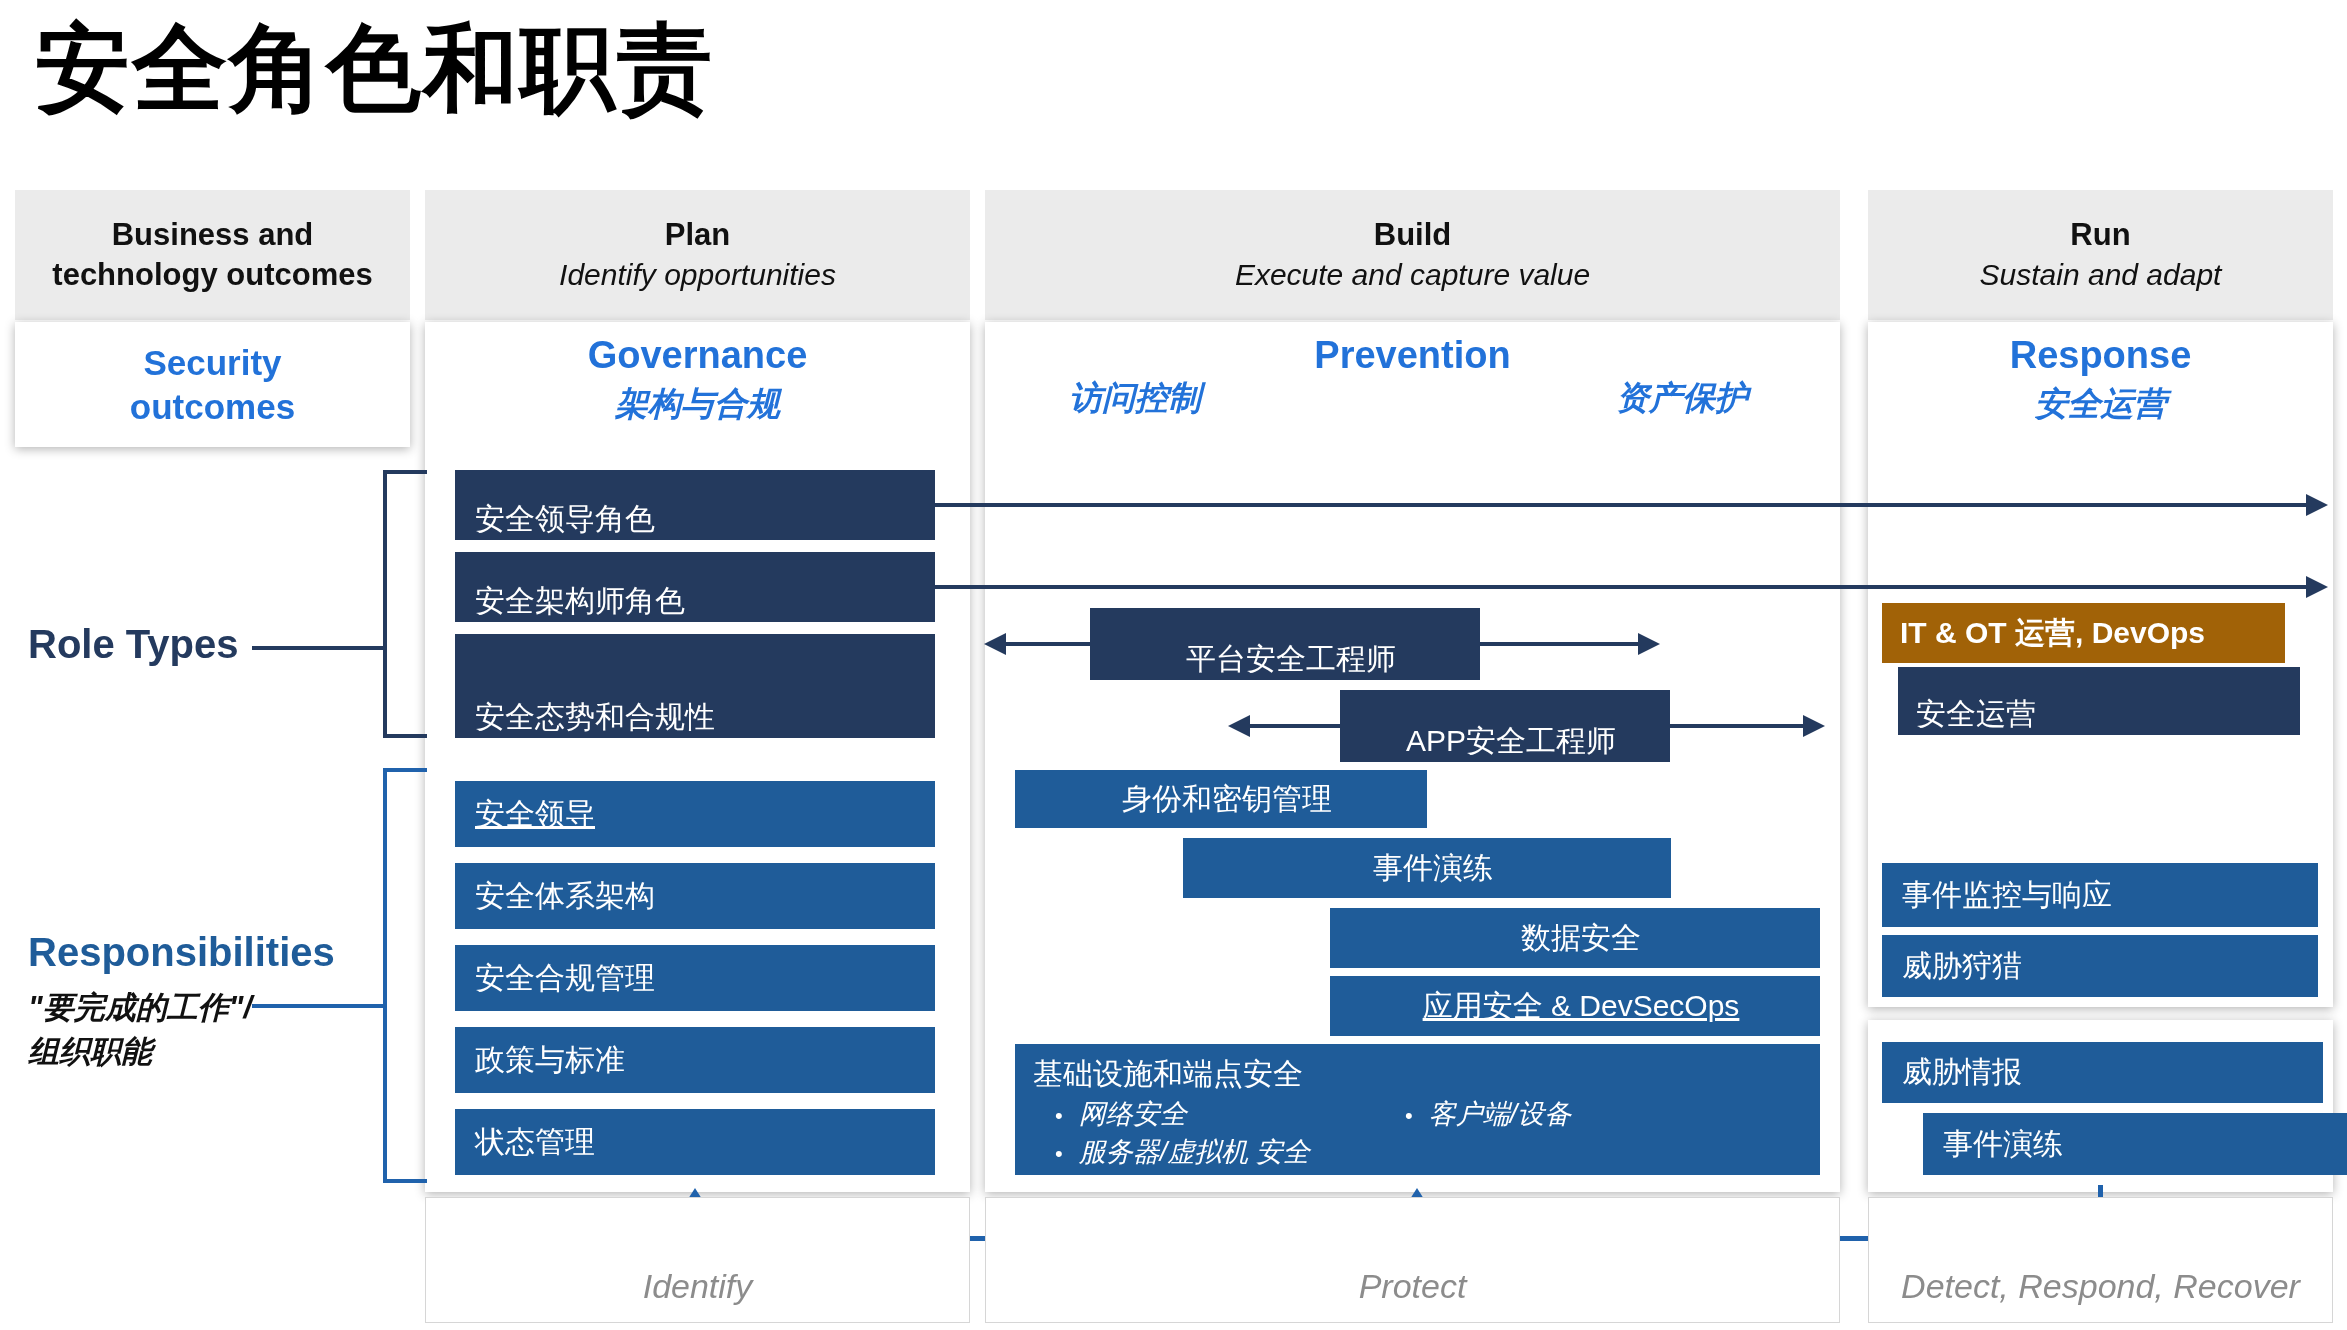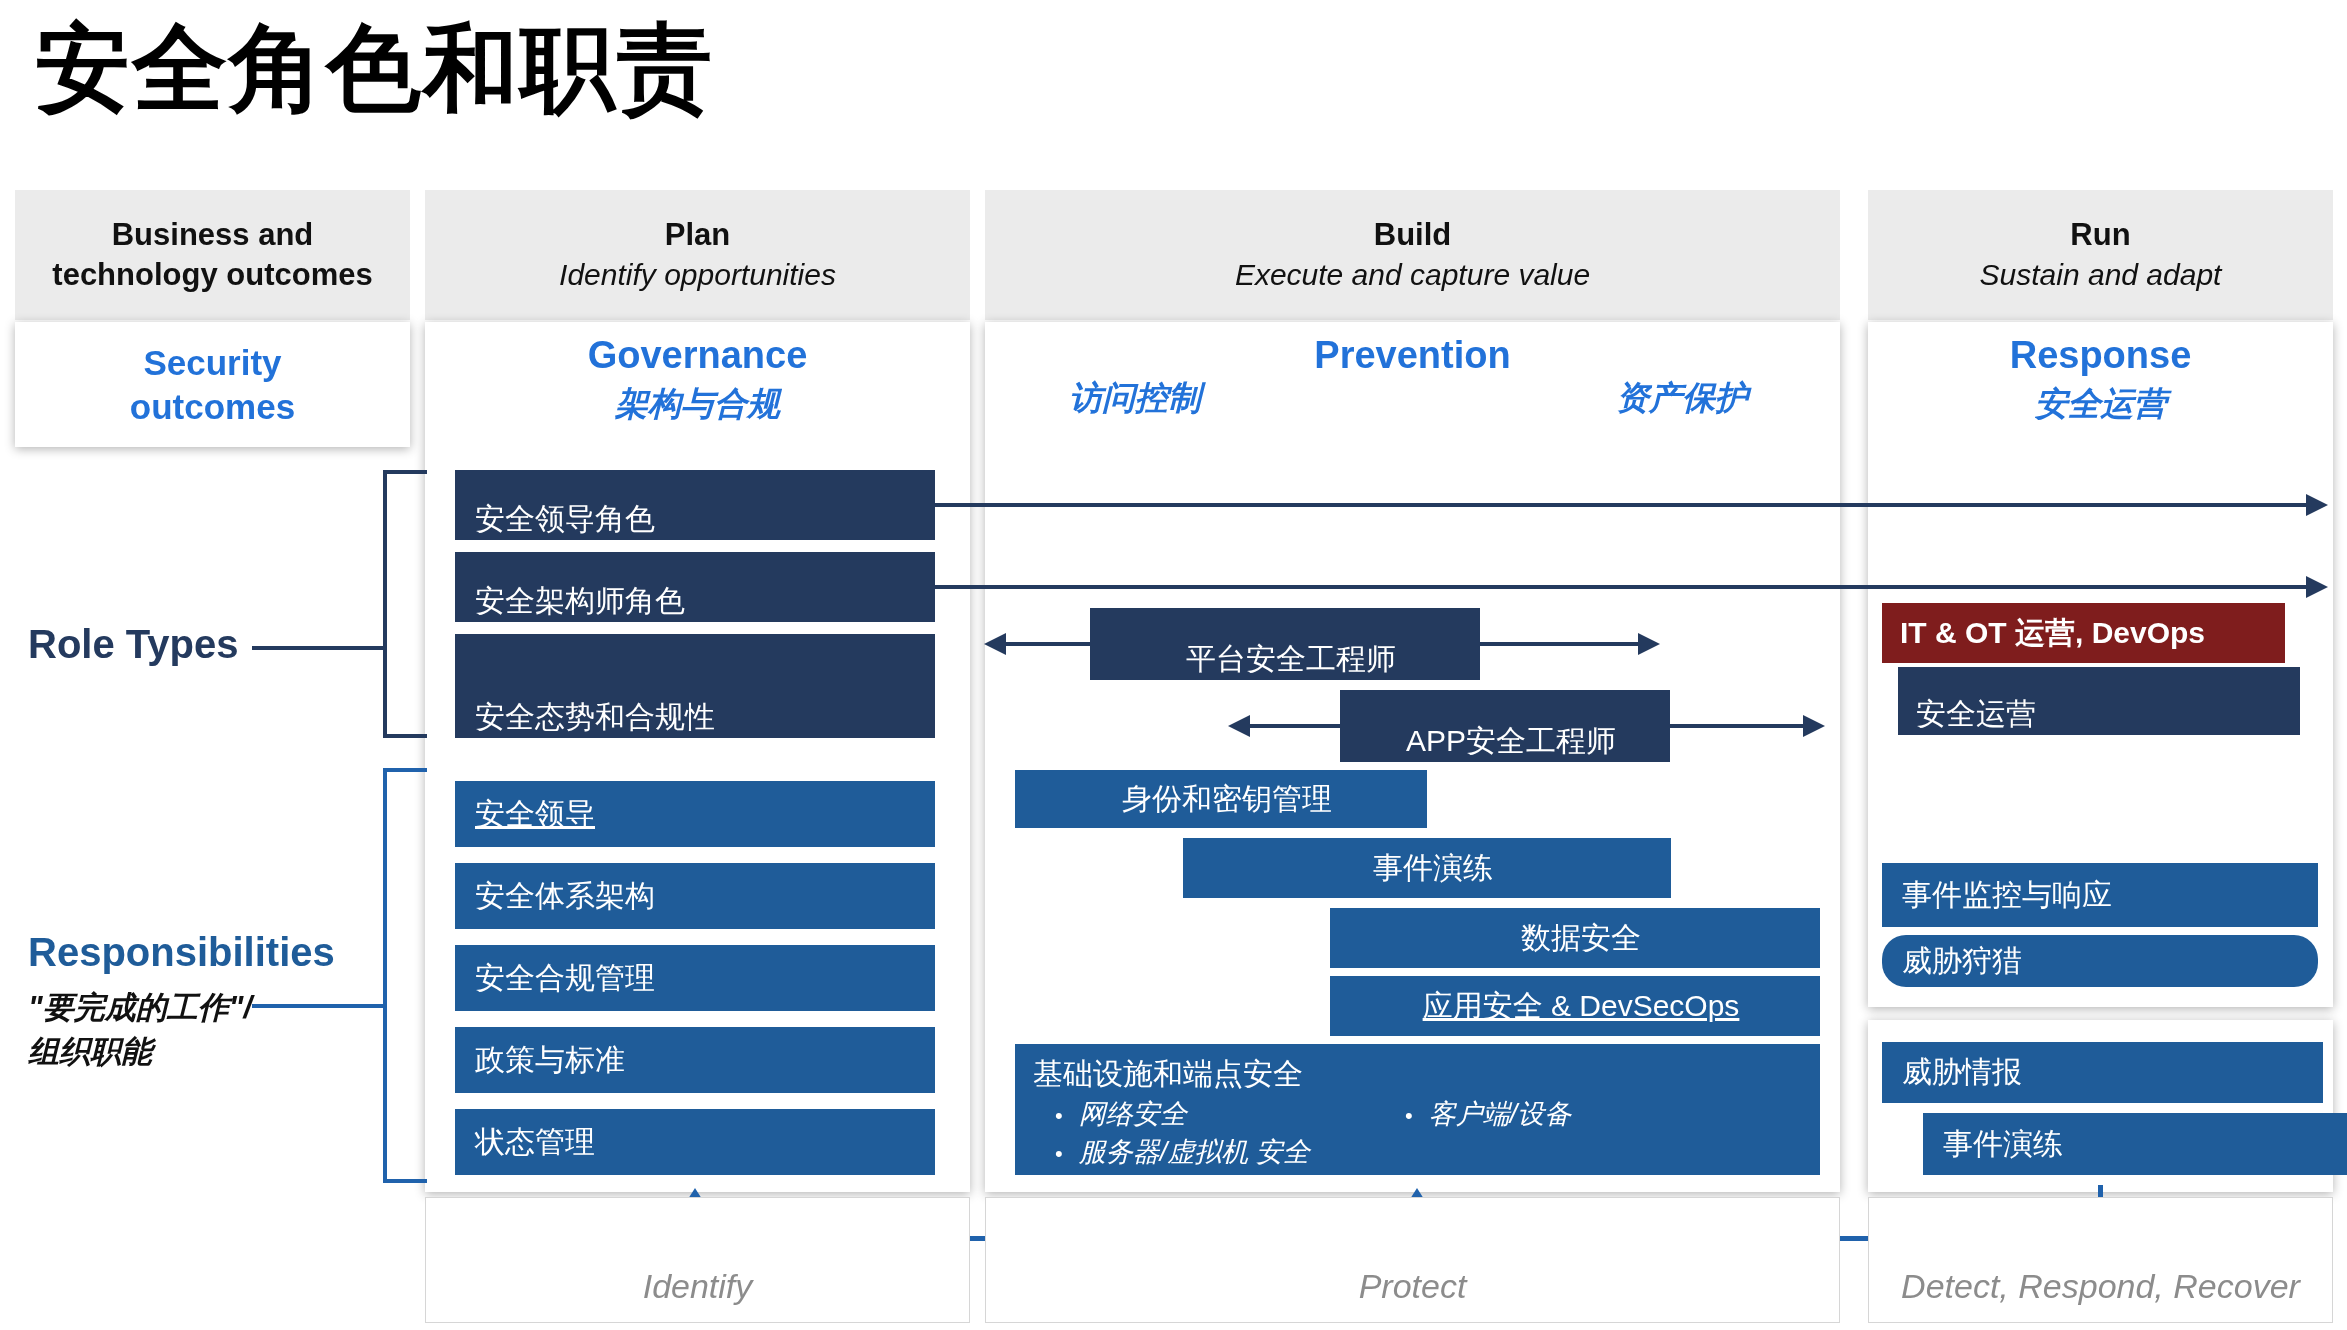--- a/index.html
+++ b/index.html
@@ -105,21 +105,21 @@
   <div class="abs tri-r" style="left:1638px;top:633px;"></div>
 
   <div class="abs tri-l" style="left:1228px;top:715px;"></div>
   <div class="abs navyline" style="left:1248px;top:724px;width:92px;height:4px;"></div>
   <div class="abs navybox centered" style="left:1340px;top:690px;width:330px;height:72px;">
       <span>APP安全工程师</span>
     </div>
   <div class="abs navyline" style="left:1670px;top:724px;width:135px;height:4px;"></div>
   <div class="abs tri-r" style="left:1803px;top:715px;"></div>
 
-  <div class="abs" style="left:1882px;top:603px;width:403px;height:60px;background:#7f1d1d;color:#fff;display:flex;align-items:center;padding-left:18px;font-weight:bold;font-size:30px;">
+  <div class="abs" style="left:1882px;top:603px;width:403px;height:60px;background:#a16207;color:#fff;display:flex;align-items:center;padding-left:18px;font-weight:bold;font-size:30px;">
       <span>IT &amp; OT 运营, DevOps</span>
     </div>
   <div class="abs navybox" style="left:1898px;top:667px;width:402px;height:68px;padding-left:18px;">
       <span>安全运营</span>
     </div>
 
   <div class="abs sidelabel-blue" style="left:28px;top:930px;">Responsibilities</div>
   <div class="abs sidesub" style="left:28px;top:986px;">"要完成的工作"/</div>
   <div class="abs sidesub" style="left:28px;top:1030px;">组织职能</div>
   <div class="abs blueline" style="left:252px;top:1004px;width:131px;height:4px;"></div>
@@ -159,21 +159,21 @@
   <div class="abs" style="left:1015px;top:1044px;width:805px;height:131px;background:#1F5C99;color:#fff;">
     <div style="position:absolute;left:18px;top:10px;font-size:30px;">基础设施和端点安全</div>
     <div class="bullet-item" style="left:40px;top:52px;"><span>网络安全</span></div>
     <div class="bullet-item" style="left:40px;top:90px;"><span>服务器/虚拟机 安全</span></div>
     <div class="bullet-item" style="left:390px;top:52px;"><span>客户端/设备</span></div>
   </div>
 
   <div class="abs bluebox" style="left:1882px;top:863px;width:436px;height:64px;">
       <span>事件监控与响应</span>
     </div>
-  <div class="abs bluebox" style="left:1882px;top:935px;width:436px;height:52px;border-radius:24px;">
+  <div class="abs bluebox" style="left:1882px;top:935px;width:436px;height:62px;">
       <span>威胁狩猎</span>
     </div>
   <div class="abs bluebox" style="left:1882px;top:1042px;width:441px;height:61px;">
       <span>威胁情报</span>
     </div>
   <div class="abs bluebox" style="left:1882px;top:1113px;width:441px;height:62px;margin-left:41px;">
       <span>事件演练</span>
     </div>
 
   <div class="abs fbline" style="left:2098px;top:1185px;width:5px;height:56px;"></div>

